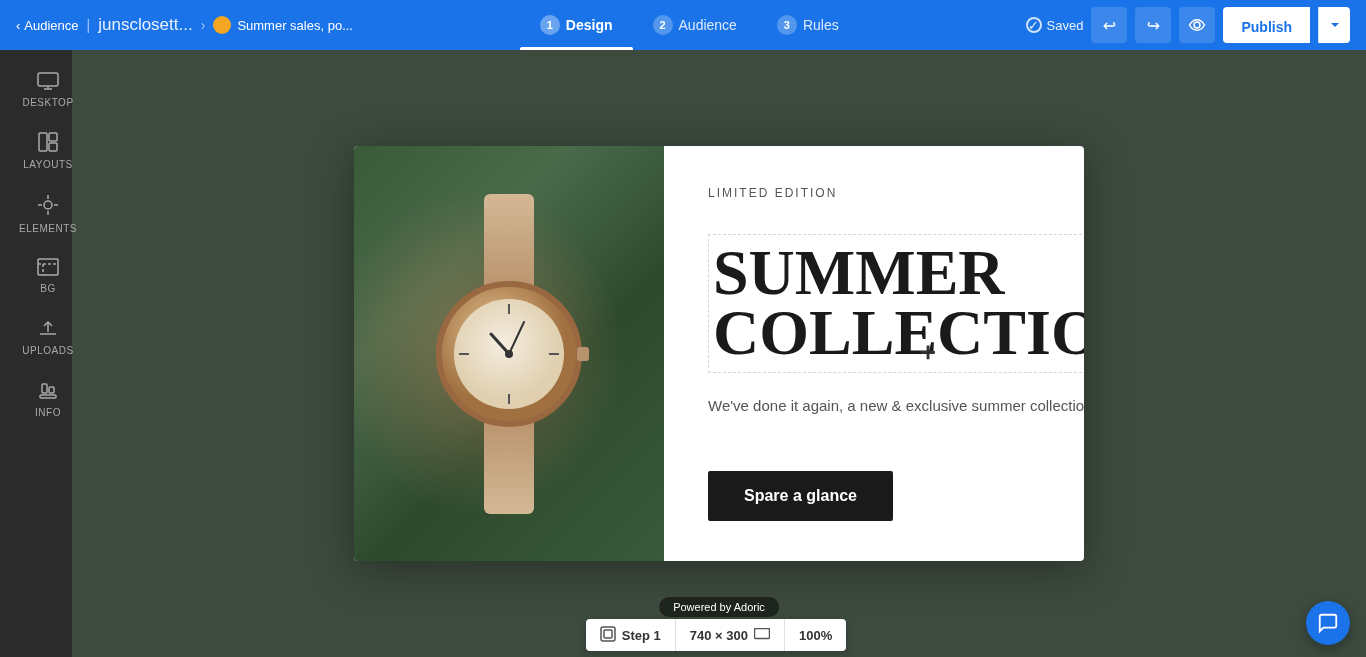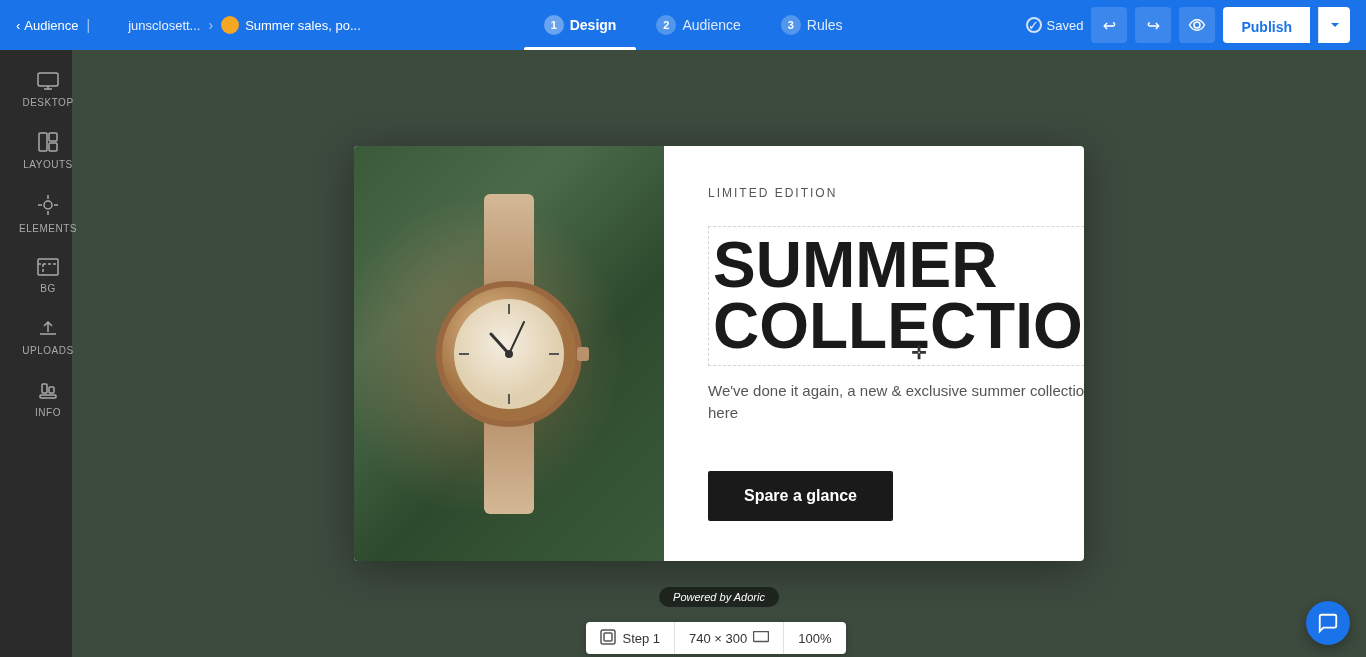--- a/index.html
+++ b/index.html
@@ -7,21 +7,21 @@
 
     
     .topnav {
       display: flex; align-items: center;
       background: #1a73e8; height: 50px; padding: 0 16px; gap: 12px;
       position: relative; z-index: 10;
     }
     .topnav-left { display: flex; align-items: center; gap: 8px; flex: 0 0 auto; }
     .topnav-back { color: #fff; font-size: 13px; display: flex; align-items: center; gap: 4px; cursor: pointer; }
     .topnav-sep { color: rgba(255,255,255,0.6); font-size: 14px; }
-    .topnav-crumb { color: rgba(255,255,255,0.9); font-size: 13px; cursor: pointer; margin-left: 30px; }
+    .topnav-crumb { color: rgba(255,255,255,0.9); font-size: 17px; cursor: pointer; }
     .topnav-crumb-active { color: #fff; font-size: 13px; font-weight: 400; display: flex; align-items: center; gap: 6px; text-align: right; }
     .orange-dot { width: 18px; height: 18px; background: #f5a623; border-radius: 50%; display: inline-block; }
 
     .topnav-tabs { display: flex; align-items: center; gap: 0; flex: 1; justify-content: center; }
     .tab { display: flex; align-items: center; gap: 6px; padding: 0 20px; height: 50px; color: rgba(255,255,255,0.85); font-size: 14px; cursor: pointer; position: relative; }
     .tab.active { color: #fff; font-weight: 600; }
     .tab.active::after { content: ''; position: absolute; bottom: 0; left: 0; right: 0; height: 3px; background: #fff; border-radius: 2px 2px 0 0; }
     .tab-num { width: 20px; height: 20px; border-radius: 50%; background: rgba(255,255,255,0.25); color: #fff; font-size: 11px; display: flex; align-items: center; justify-content: center; font-weight: 700; }
     .tab.active .tab-num { background: rgba(255,255,255,0.35); }
 
@@ -55,32 +55,33 @@
     .modal-image-bg {
       width: 100%; height: 100%;
       background:
         radial-gradient(ellipse at 40% 50%, rgba(180,130,90,0.5) 0%, transparent 55%),
         linear-gradient(135deg, #3a5a3a 0%, #4a6a4a 30%, #2e4a2e 60%, #3a5a3a 100%);
       display: flex; align-items: center; justify-content: center;
     }
 
     .modal-content { flex: 1; padding: 40px 40px 40px 44px; display: flex; flex-direction: column; justify-content: space-between; position: relative; }
     .limited-label { font-size: 12px; letter-spacing: 2px; color: #555; text-transform: uppercase; margin-bottom: 12px; }
-    .collection-title { font-size: 64px; font-weight: 900; line-height: 0.95; color: #1a1a1a; font-family: Liberation Sans, sans-serif; text-transform: uppercase; border: 1px dashed rgba(150,150,150,0.4); padding: 8px 4px; }
+    .collection-title { font-size: 64px; font-weight: 900; line-height: 0.95; color: #1a1a1a; font-family: Liberation Serif, serif; text-transform: uppercase; border: 1px dashed rgba(150,150,150,0.4); padding: 8px 4px; }
     .collection-desc { font-size: 15px; color: #555; line-height: 1.5; margin-bottom: 32px; }
     .cta-btn { display: inline-block; background: #1a1a1a; color: #fff; border: none; padding: 16px 36px; font-size: 16px; font-weight: 600; cursor: pointer; border-radius: 2px; width: fit-content; }
 
     
-    .powered-bar { position: absolute; bottom: 50px; left: 50%; transform: translateX(-50%); background: rgba(0,0,0,0.5); color: #fff; font-size: 11px; padding: 4px 14px; border-radius: 12px; white-space: nowrap; z-index: 10; font-style: italic; }
+    .powered-bar { position: absolute; bottom: 40px; left: 50%; transform: translateX(-50%); background: rgba(0,0,0,0.5); color: #fff; font-size: 11px; padding: 4px 14px; border-radius: 12px; white-space: nowrap; z-index: 10; }
 
     
     .bottom-bar {
       position: absolute; bottom: 0; left: 66px; right: 0; height: 38px;
-      display: flex; align-items: center; justify-content: center;
+      display: flex; align-items: flex-start; justify-content: center;
       background: transparent;
+      font-weight: bold;
     }
     .bottom-bar-inner { display: flex; align-items: center; background: #fff; border-radius: 4px; height: 32px; overflow: hidden; box-shadow: 0 2px 8px rgba(0,0,0,0.2); }
     .bottom-item { display: flex; align-items: center; gap: 6px; padding: 0 14px; font-size: 13px; color: #333; height: 100%; border-right: 1px solid #e0e0e0; }
     .bottom-item:last-child { border-right: none; }
     .step-icon { font-size: 14px; }
 
     
     .chat-btn { position: absolute; bottom: 12px; right: 16px; width: 44px; height: 44px; background: #1a73e8; border-radius: 50%; display: flex; align-items: center; justify-content: center; cursor: pointer; box-shadow: 0 4px 12px rgba(0,0,0,0.3); }
 
     

